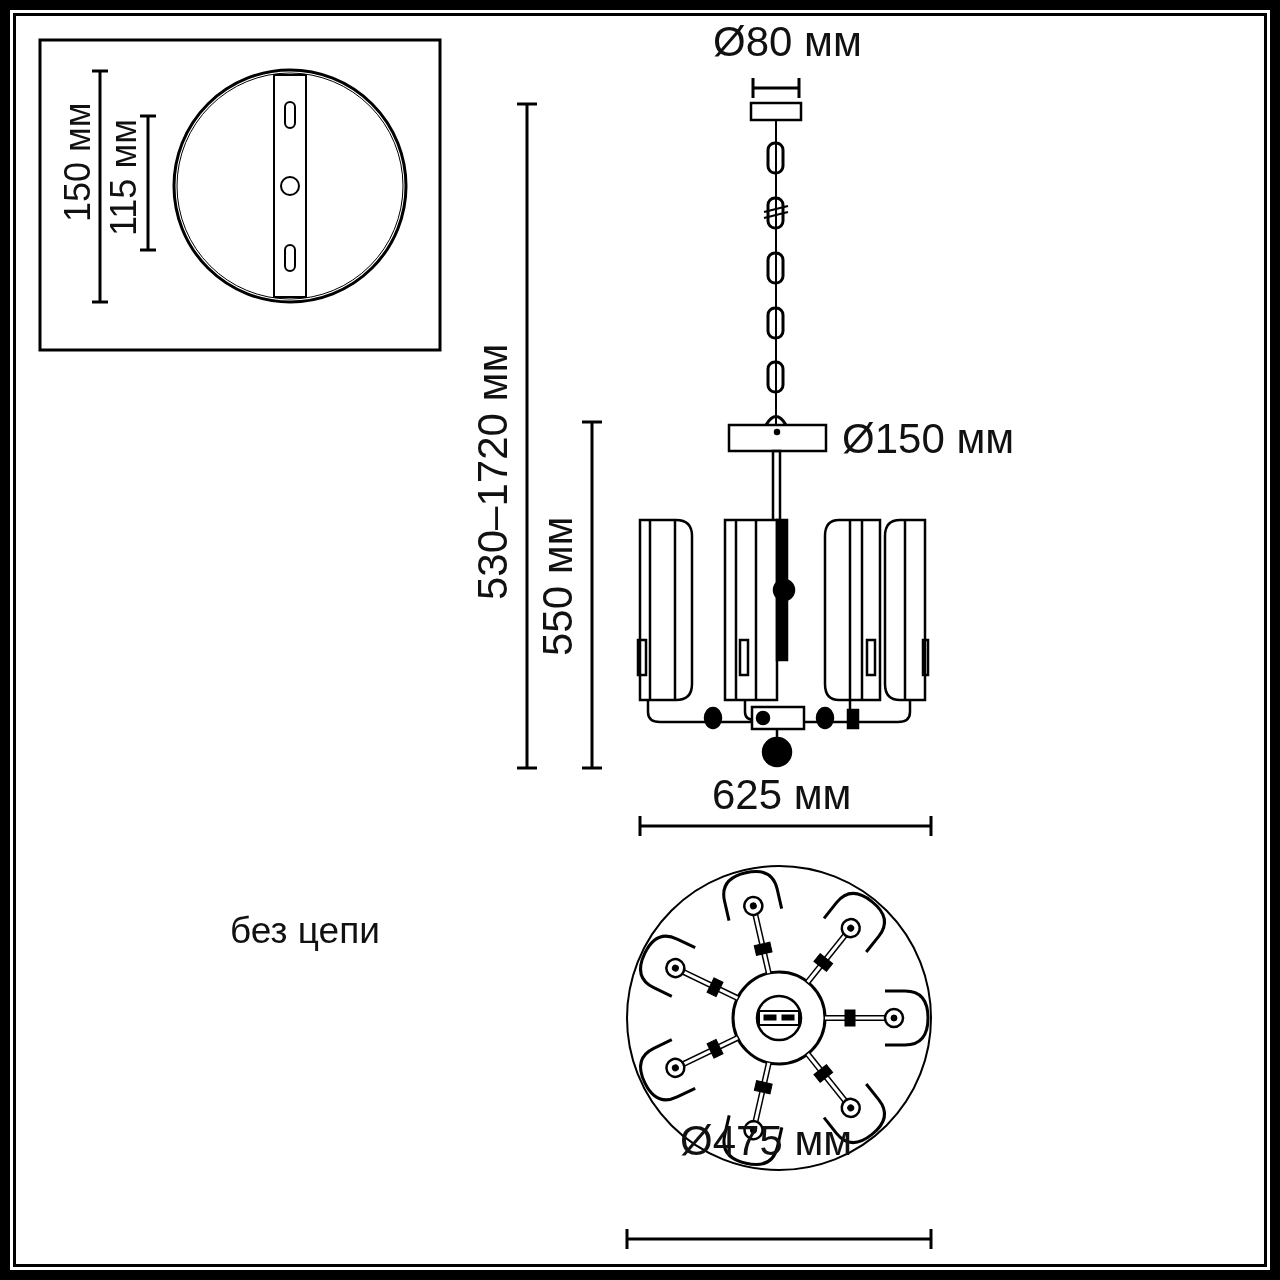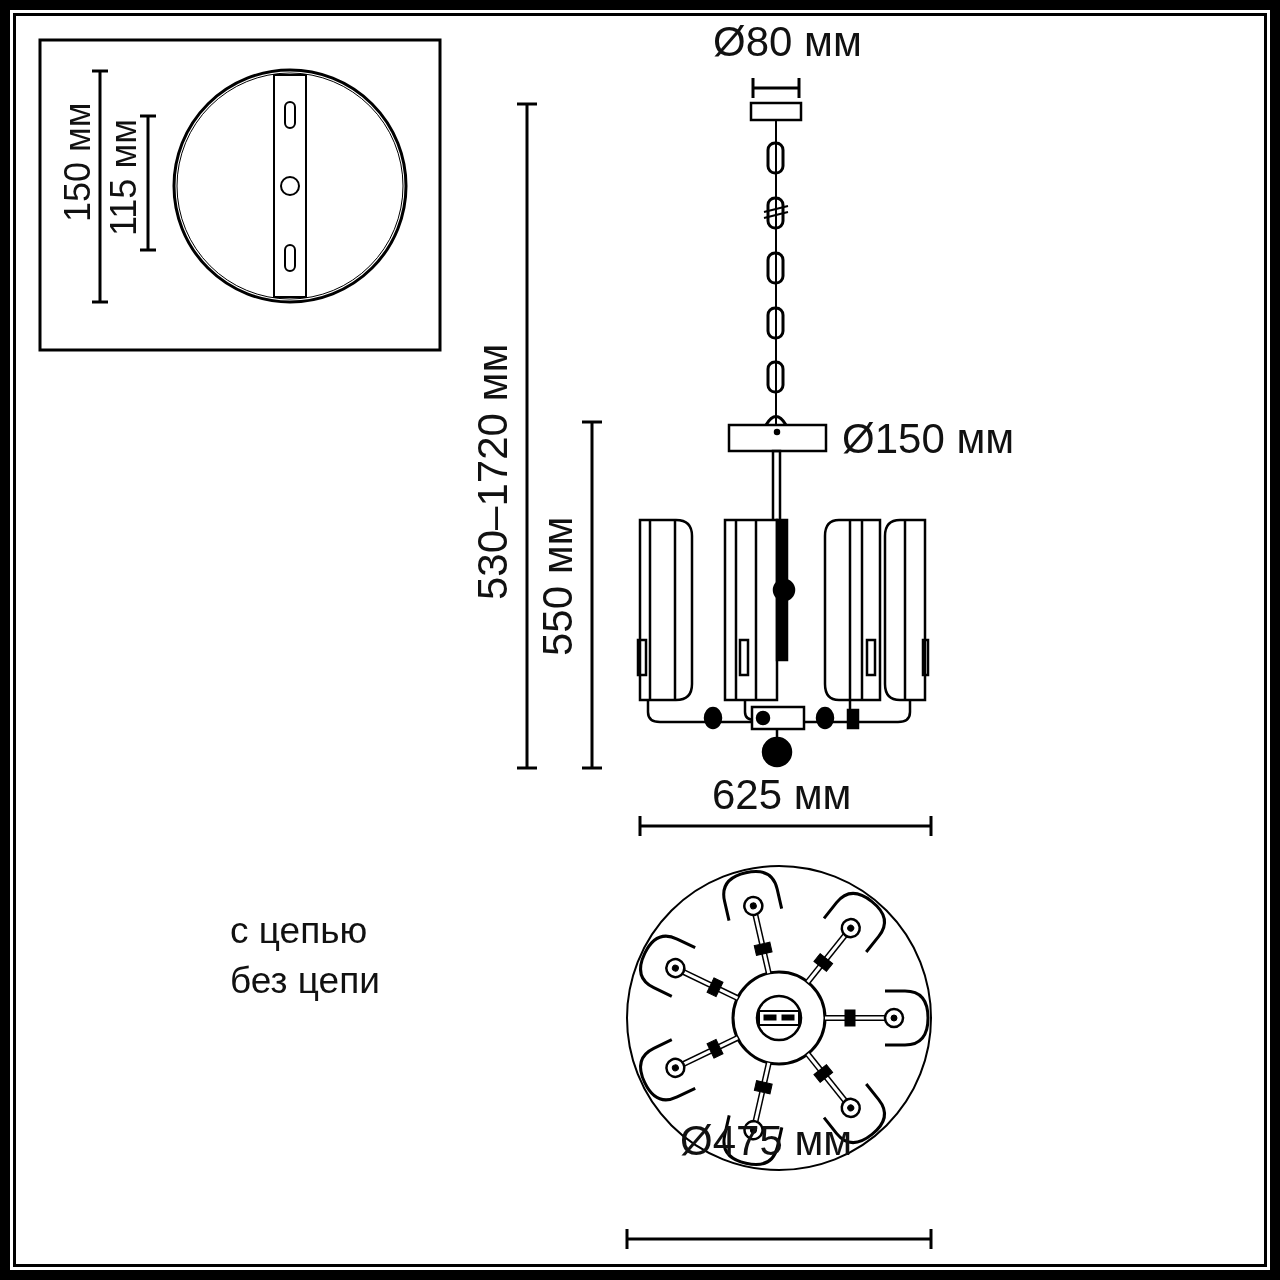--- a/index.html
+++ b/index.html
@@ -203,15 +203,14 @@
 
 <div class="lbl rot big" style="left:472px; top:600px;">530–1720 мм</div>
 
 <div class="lbl rot big" style="left:537px; top:656px;">550 мм</div>
 
 <div class="lbl big" style="left:712px; top:774px;">625 мм</div>
 
 <div class="lbl big" style="left:680px; top:1120px;">Ø475 мм</div>
 
 <div class="note">
-  <div>с цепью</div>
   <div>без цепи</div>
 </div>
 
 </body></html>

